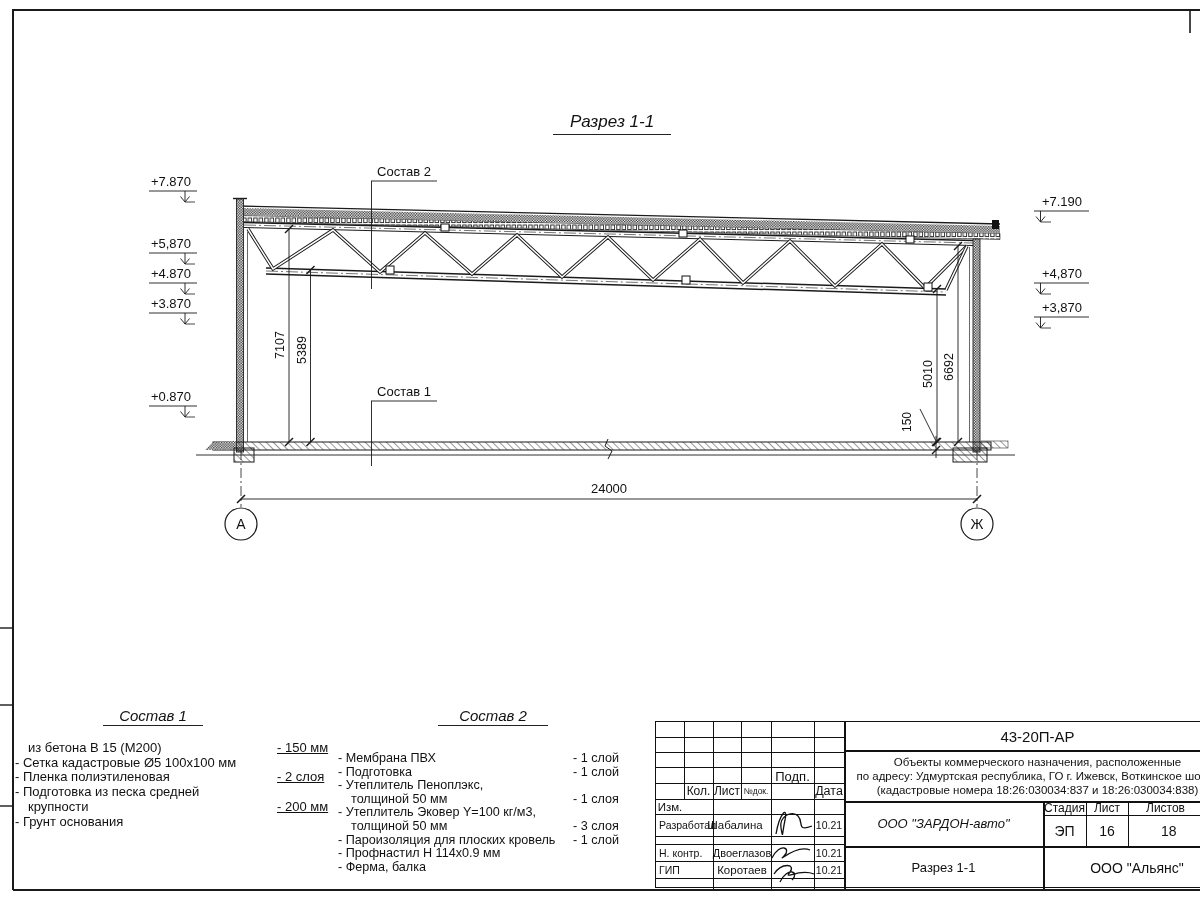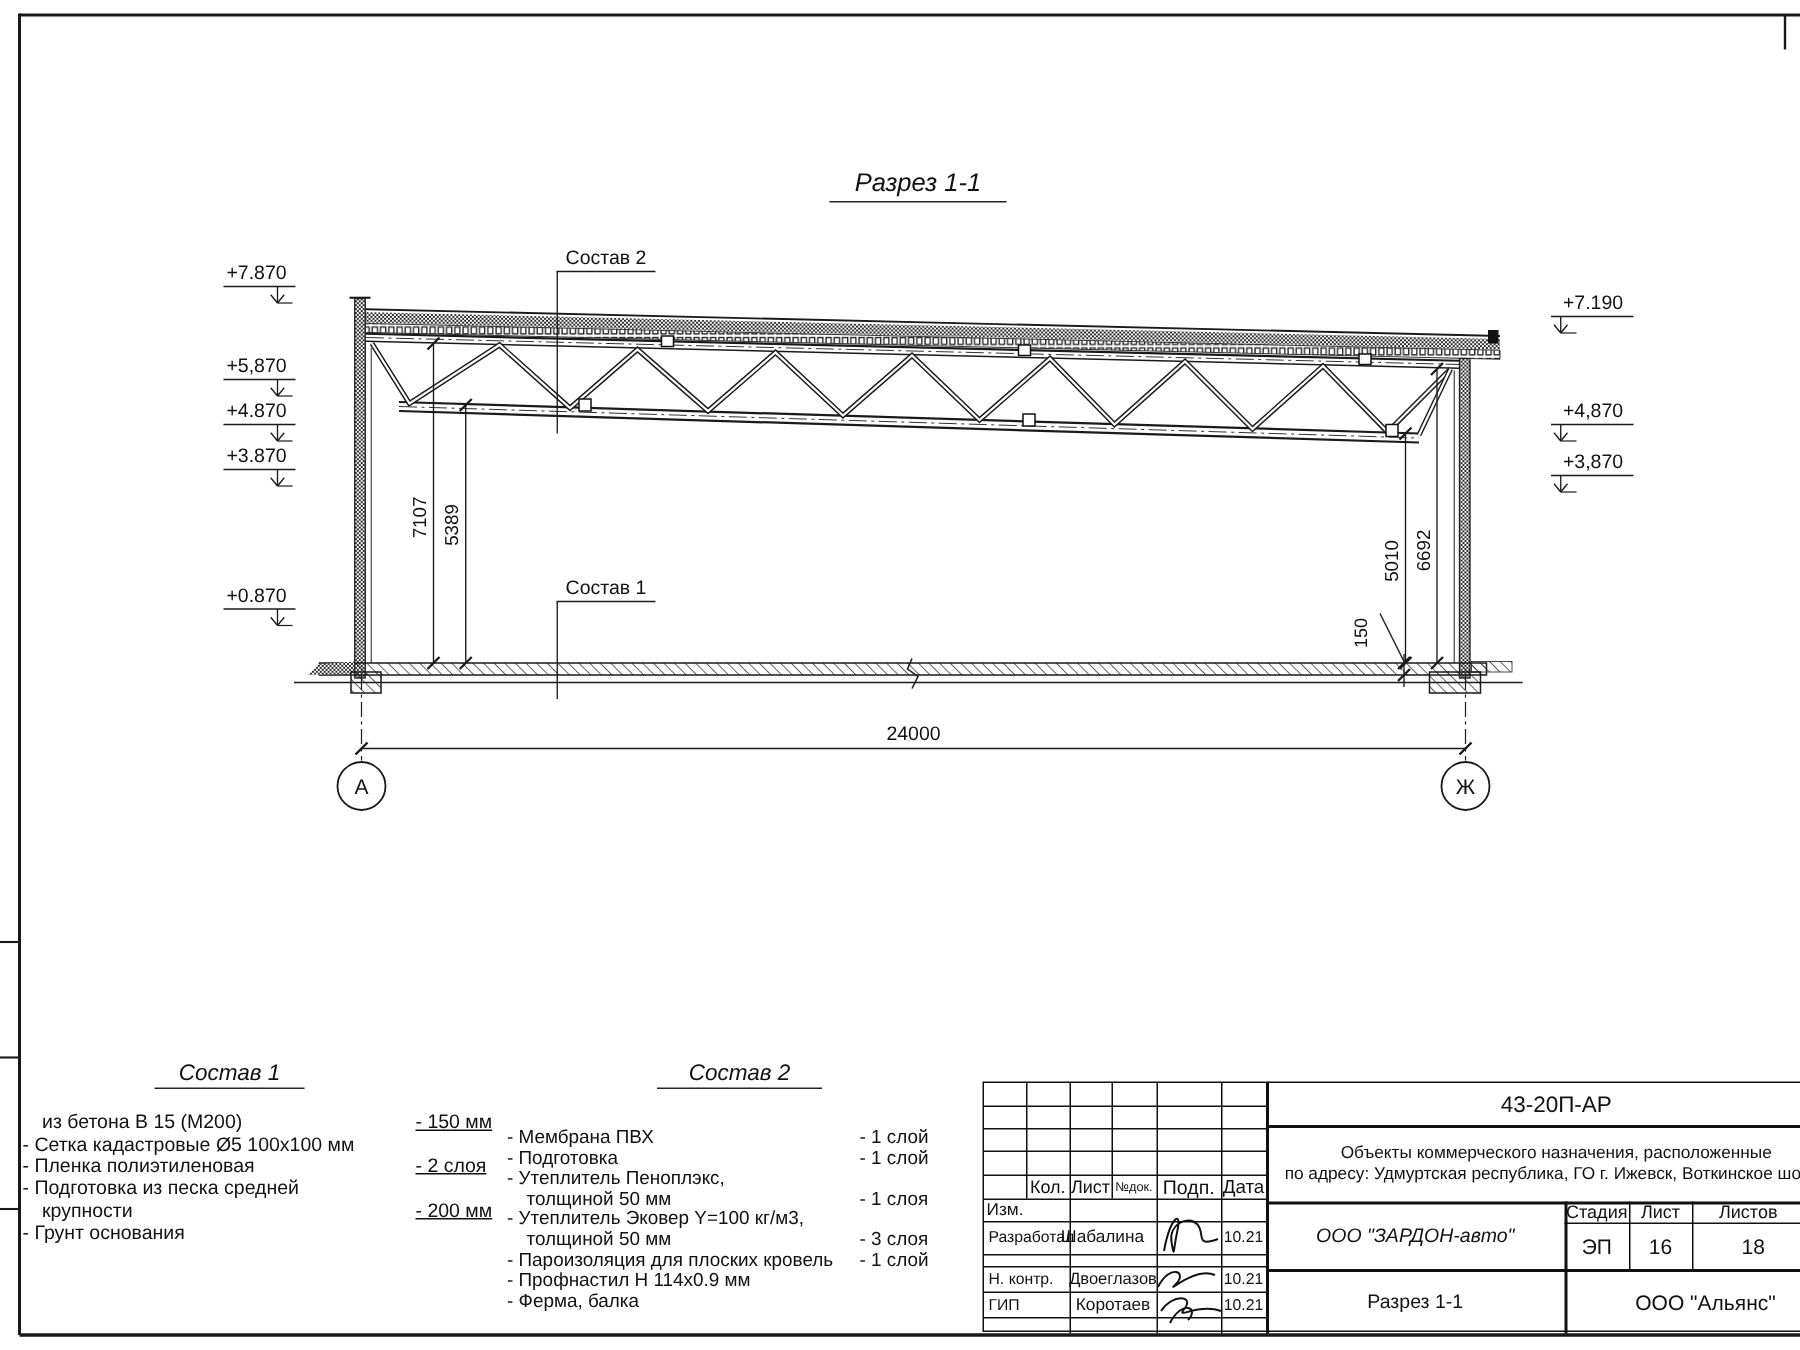--- a/index.html
+++ b/index.html
@@ -294,36 +294,37 @@
 
   <div class="tb-line" style="left:188px;top:28px;width:387px;height:1.5px;"></div>
   <div class="tb-line" style="left:188px;top:79px;width:387px;height:1.5px;"></div>
   <div class="tb-line" style="left:188px;top:124px;width:387px;height:1.5px;"></div>
   <div class="tb-line" style="left:387px;top:93px;width:188px;height:1px;"></div>
 
   <div class="tb-cell" style="left:188px;top:1px;width:387px;height:27px;font-size:15px;">43-20П-АР</div>
   <div class="tb-cell" style="left:190px;top:30px;width:383px;height:48px;flex-direction:column;font-size:11.5px;line-height:14px;">
     <div>Объекты коммерческого назначения, расположенные</div>
     <div>по адресу: Удмуртская республика, ГО г. Ижевск, Воткинское шоссе</div>
+    <div>(кадастровые номера 18:26:030034:837 и 18:26:030034:838)</div>
   </div>
   <div class="tb-cell" style="left:188px;top:79px;width:199px;height:45px;font-size:13px;font-style:italic;">ООО "ЗАРДОН-авто"</div>
   <div class="tb-cell" style="left:387px;top:79px;width:43px;height:14px;font-size:12px;text-align:center;">Стадия</div>
   <div class="tb-cell" style="left:430px;top:79px;width:42px;height:14px;font-size:12px;">Лист</div>
   <div class="tb-cell" style="left:472px;top:79px;width:103px;height:14px;font-size:12px;justify-content:flex-start;padding-left:18px;">Листов</div>
   <div class="tb-cell" style="left:387px;top:93px;width:43px;height:31px;font-size:14px;">ЭП</div>
   <div class="tb-cell" style="left:430px;top:93px;width:42px;height:31px;font-size:14px;">16</div>
   <div class="tb-cell" style="left:472px;top:93px;width:103px;height:31px;font-size:14px;justify-content:flex-start;padding-left:33px;">18</div>
   <div class="tb-cell" style="left:188px;top:124px;width:199px;height:43px;font-size:13px;">Разрез 1-1</div>
   <div class="tb-cell" style="left:387px;top:124px;width:188px;height:43px;font-size:14px;">ООО "Альянс"</div>
 
   <div class="tb-cell" style="left:0;top:77px;width:28px;height:16px;font-size:11.5px;">Изм.</div>
   <div class="tb-cell" style="left:28px;top:61px;width:29px;height:16px;font-size:12px;">Кол.</div>
   <div class="tb-cell" style="left:57px;top:61px;width:28px;height:16px;font-size:12px;">Лист</div>
   <div class="tb-cell" style="left:85px;top:61px;width:30px;height:16px;font-size:8.5px;">№док.</div>
-  <div class="tb-cell" style="left:115px;top:61px;width:43px;height:16px;font-size:13px;">Подп.</div>
+  <div class="tb-cell" style="left:115px;top:46px;width:43px;height:16px;font-size:13px;">Подп.</div>
   <div class="tb-cell" style="left:158px;top:61px;width:30px;height:16px;font-size:12.5px;">Дата</div>
 
   <div class="tb-cell tb-left" style="left:0;top:92px;width:57px;height:22px;font-size:10.5px;">Разработал</div>
   <div class="tb-cell" style="left:50px;top:92px;width:58px;height:22px;font-size:11.5px;">Шабалина</div>
   <div class="tb-cell" style="left:158px;top:95px;width:30px;height:16px;font-size:10.5px;">10.21</div>
 
   <div class="tb-cell tb-left" style="left:0;top:122px;width:57px;height:17px;font-size:10.5px;">Н. контр.</div>
   <div class="tb-cell" style="left:57px;top:122px;width:58px;height:17px;font-size:11px;">Двоеглазов</div>
   <div class="tb-cell" style="left:158px;top:122px;width:30px;height:17px;font-size:10.5px;">10.21</div>
 

